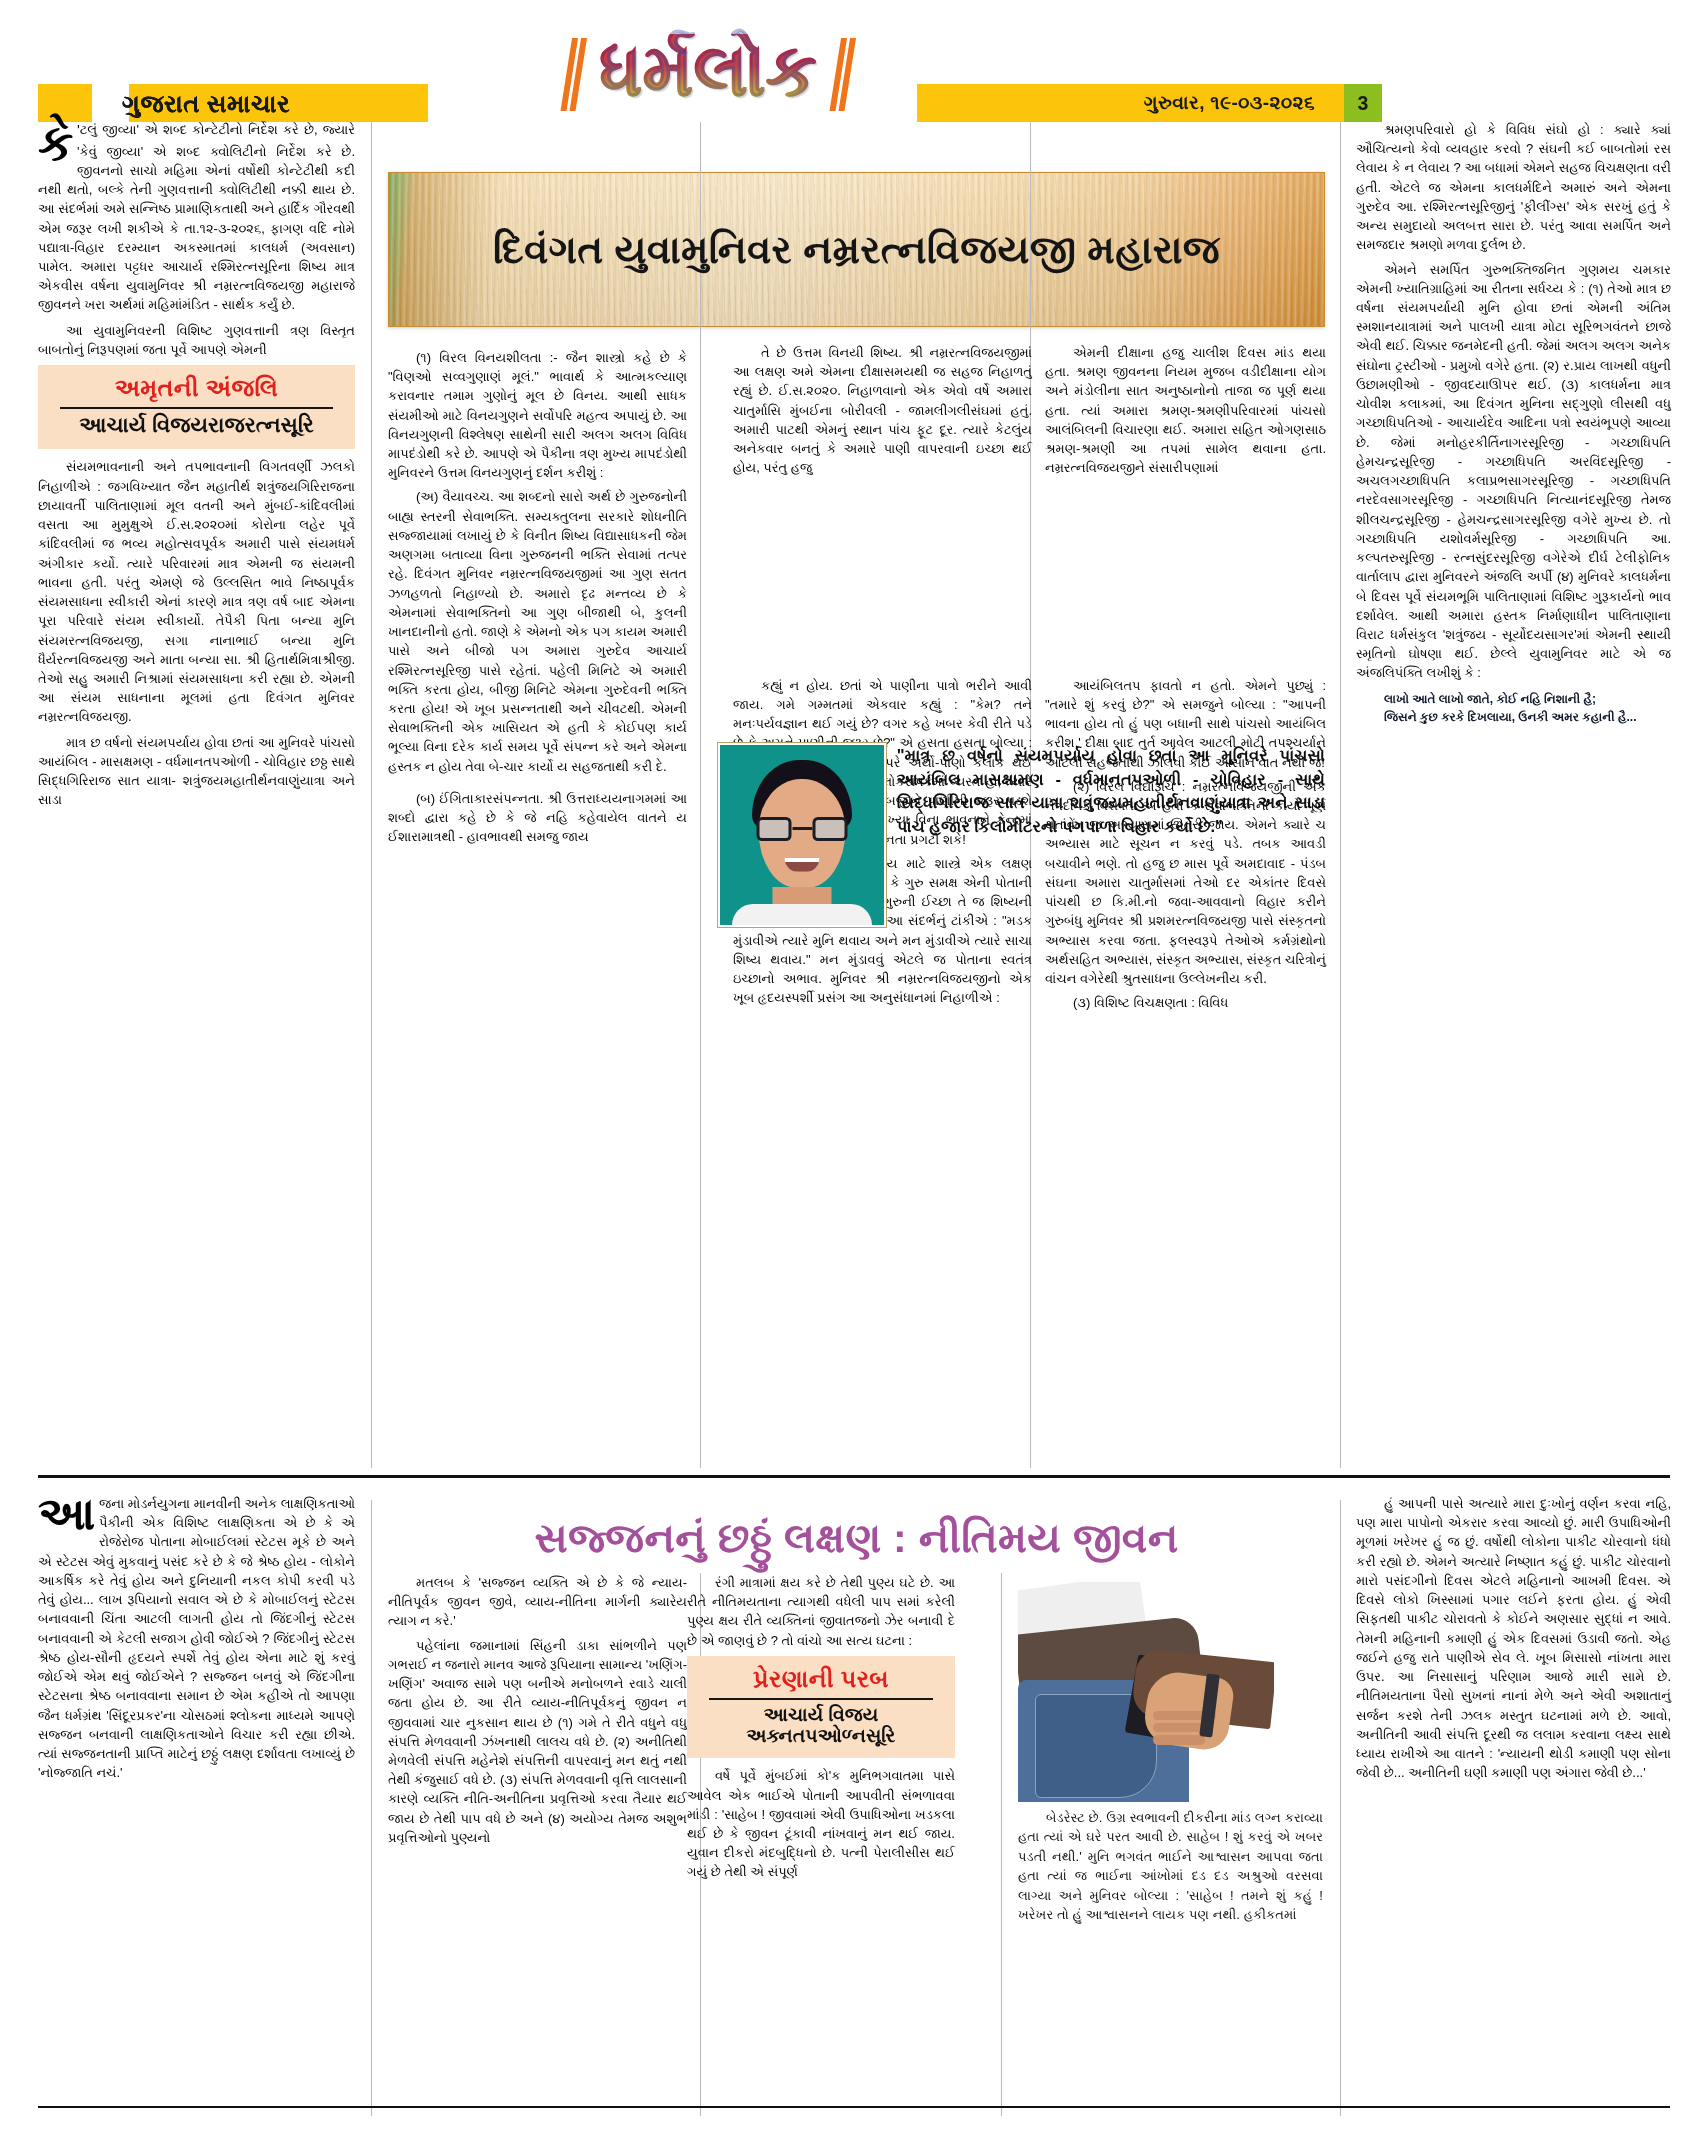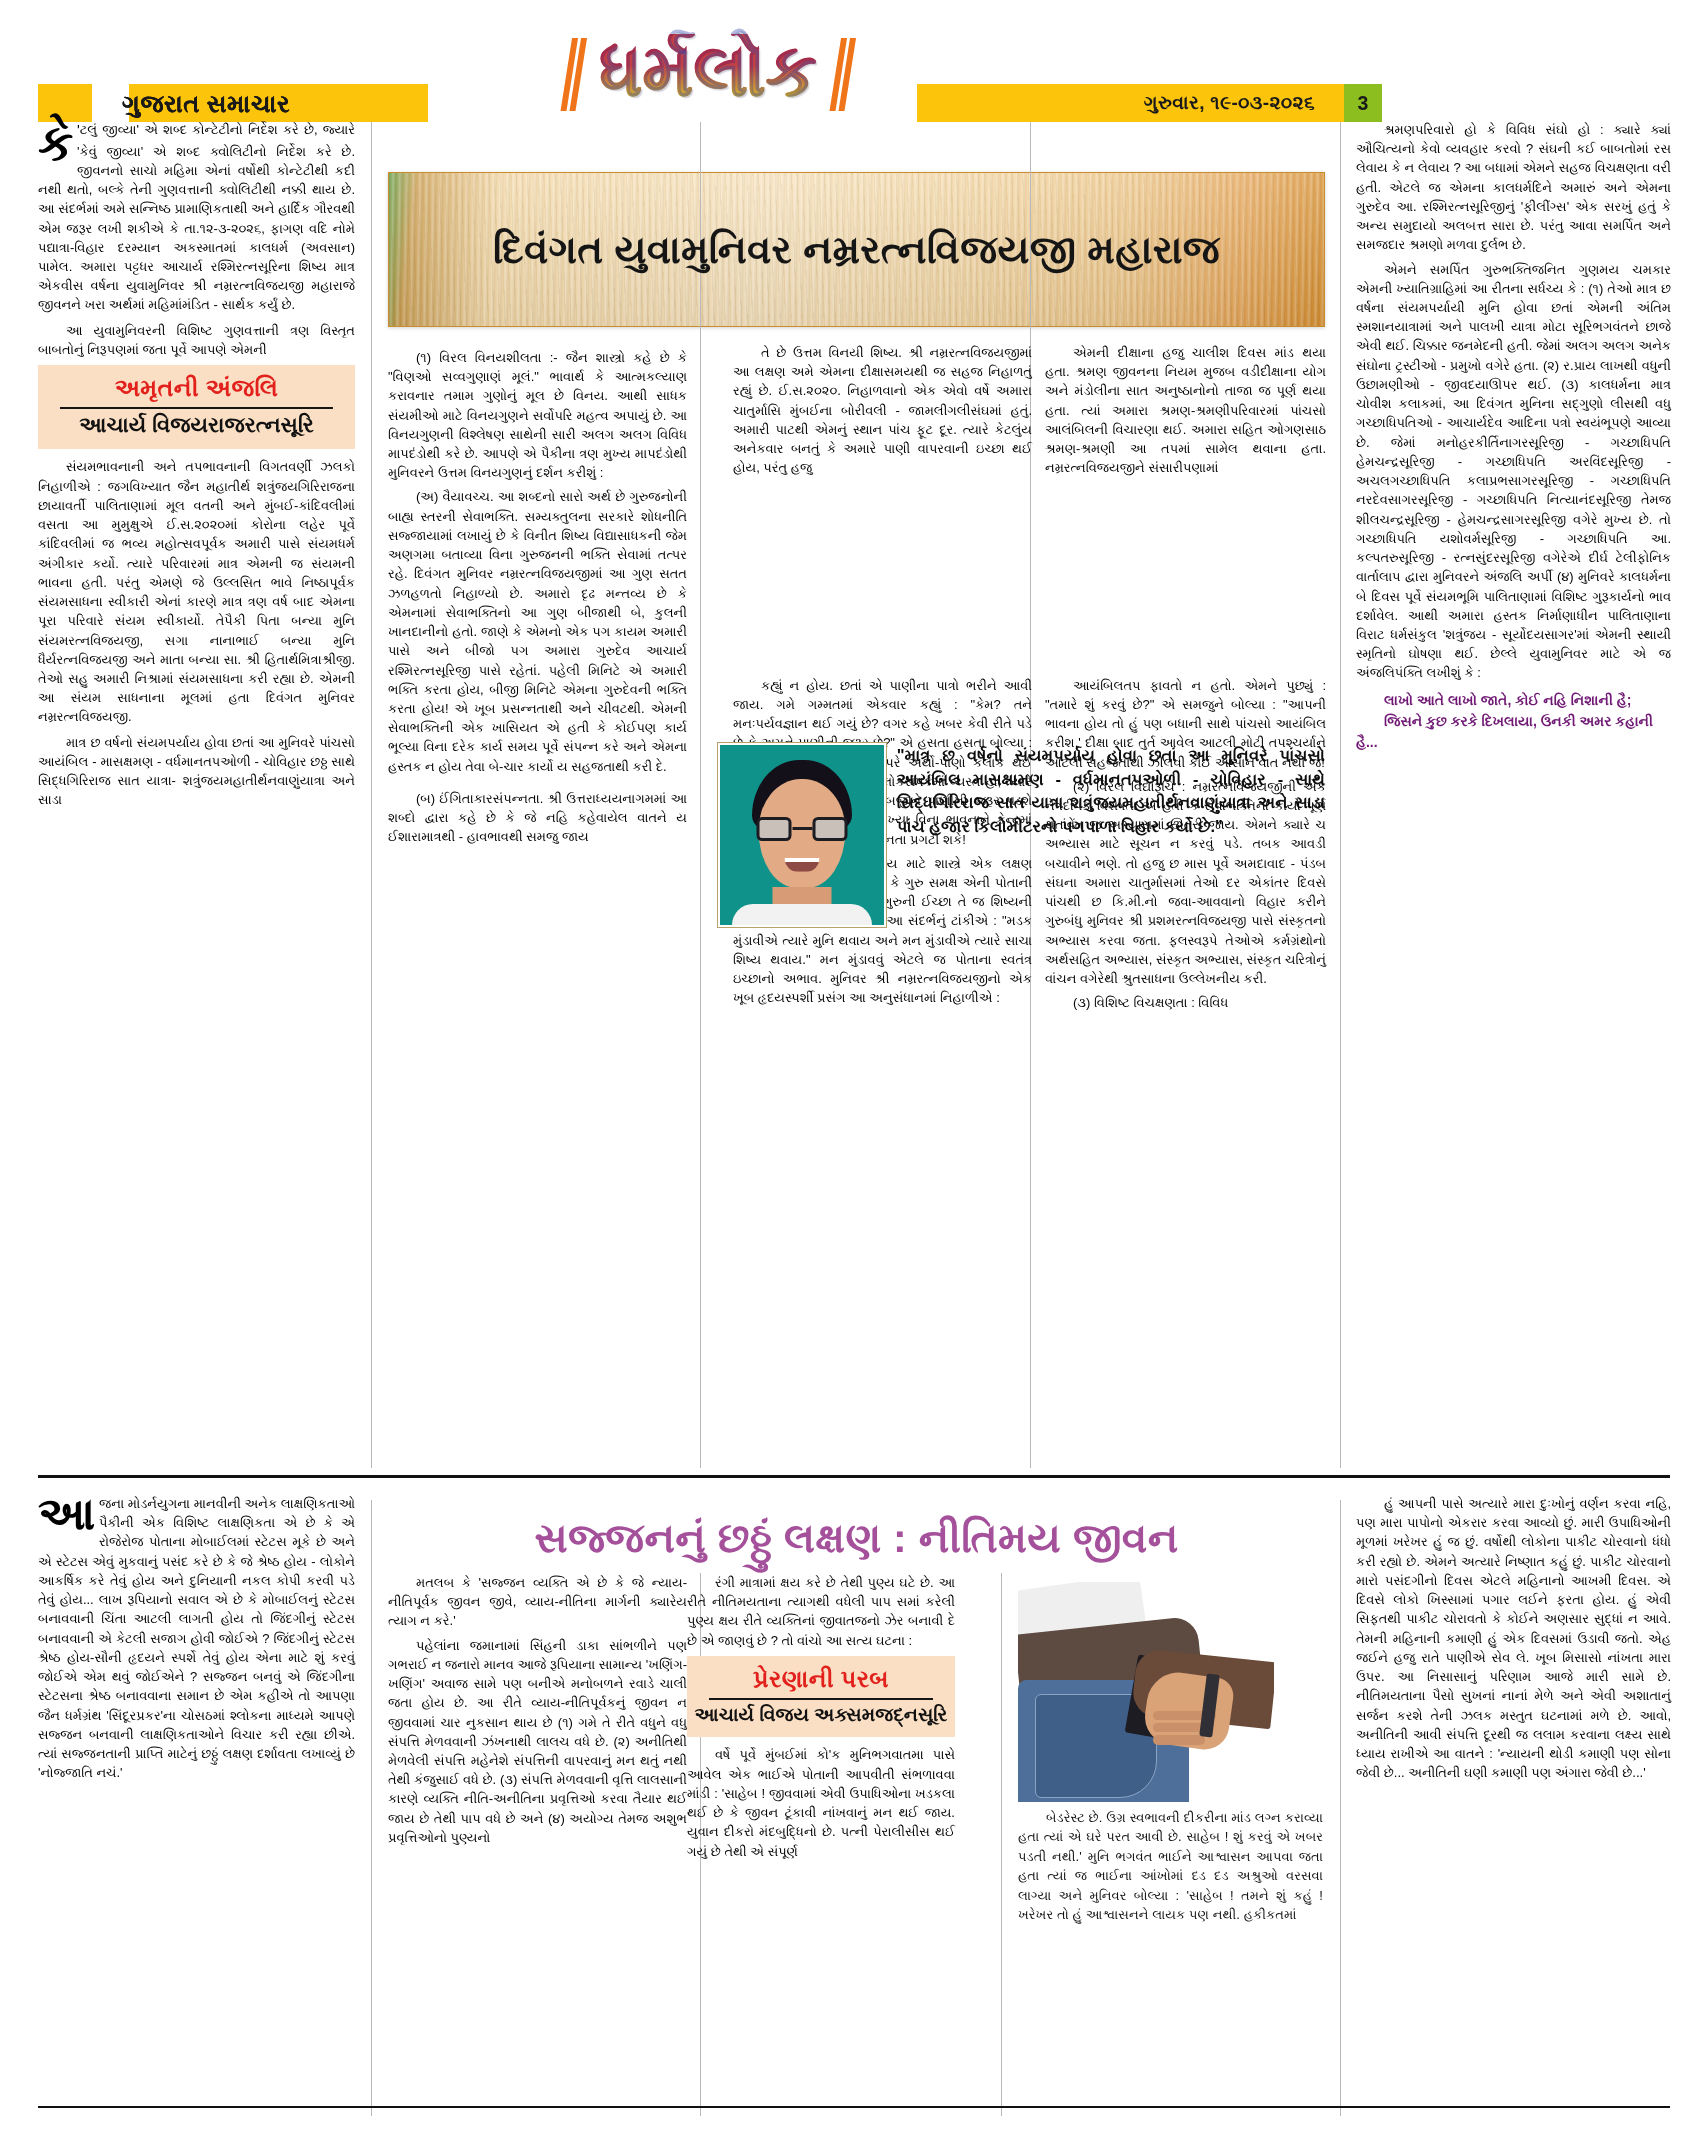--- a/index.html
+++ b/index.html
@@ -271,24 +271,24 @@
     line-height: 1.42;
     font-weight: 700;
     text-align: justify;
     color: #0d0d0d;
     padding-top: 2.4px;
   }
 
   
   .couplet {
     font-weight: 900;
-    font-size: 14px;
+    font-size: 12px;
     line-height: 1.5;
     margin-top: 7.3px;
-    color: #701a75;
+    color: #0f172a;
   }
   .couplet div { text-indent: 28px; }
 
   
   .bottom-article {
     position: absolute;
     left: 0; top: 1494px;
     width: 1708px; height: 644px;
   }
   .bh-headline {
@@ -549,21 +549,21 @@
   </div>
 
   <div class="bcol c3">
     <div class="col-text">
       <p>રંગી માત્રામાં ક્ષય કરે છે તેથી પુણ્ય ઘટે છે. આ રીતે નીતિમયતાના ત્યાગથી વધેલી પાપ સમાં કરેલી પુણ્ય ક્ષય રીતે વ્યક્તિનાં જીવાતજનો ઝેર બનાવી દે છે એ જાણવું છે ? તો વાંચો આ સત્ય ઘટના :</p>
     </div>
 
     <div class="kicker-box">
       <div class="kicker-title">પ્રેરણાની પરબ</div>
       <div class="kicker-divider"></div>
-      <div class="kicker-author" style="font-size:19px;">આચાર્ય વિજય અક્સમજદ્નસૂરિ</div>
+      <div class="kicker-author" style="font-size:19px;">આચાર્ય વિજય અક્નતપઓળ્નસૂરિ</div>
     </div>
 
     <div class="col-text">
       <p>વર્ષે પૂર્વે મુંબઈમાં કો'ક મુનિભગવાતમા પાસે આવેલ એક ભાઈએ પોતાની આપવીતી સંભળાવવા માંડી : 'સાહેબ ! જીવવામાં એવી ઉપાધિઓના ખડકલા થઈ છે કે જીવન ટૂંકાવી નાંખવાનું મન થઈ જાય. યુવાન દીકરો મંદબુદ્ધિનો છે. પત્ની પેરાલીસીસ થઈ ગયું છે તેથી એ સંપૂર્ણ</p>
     </div>
   </div>
 
   <div class="bcol c4">
     <div class="narrow-col">
       <div class="pocket-photo">

